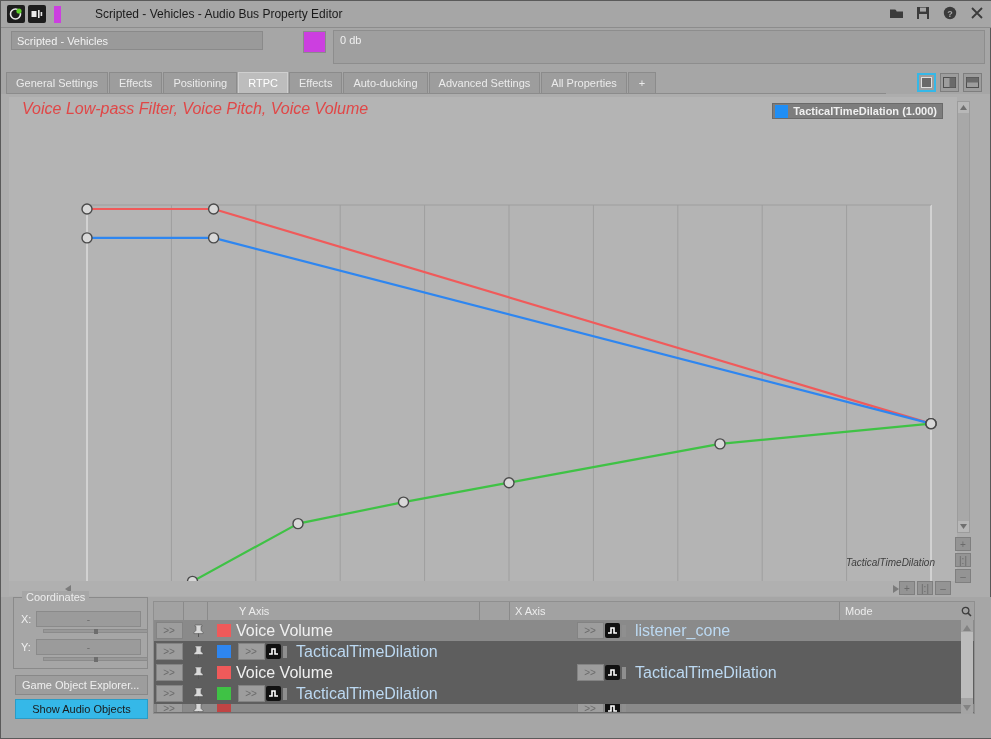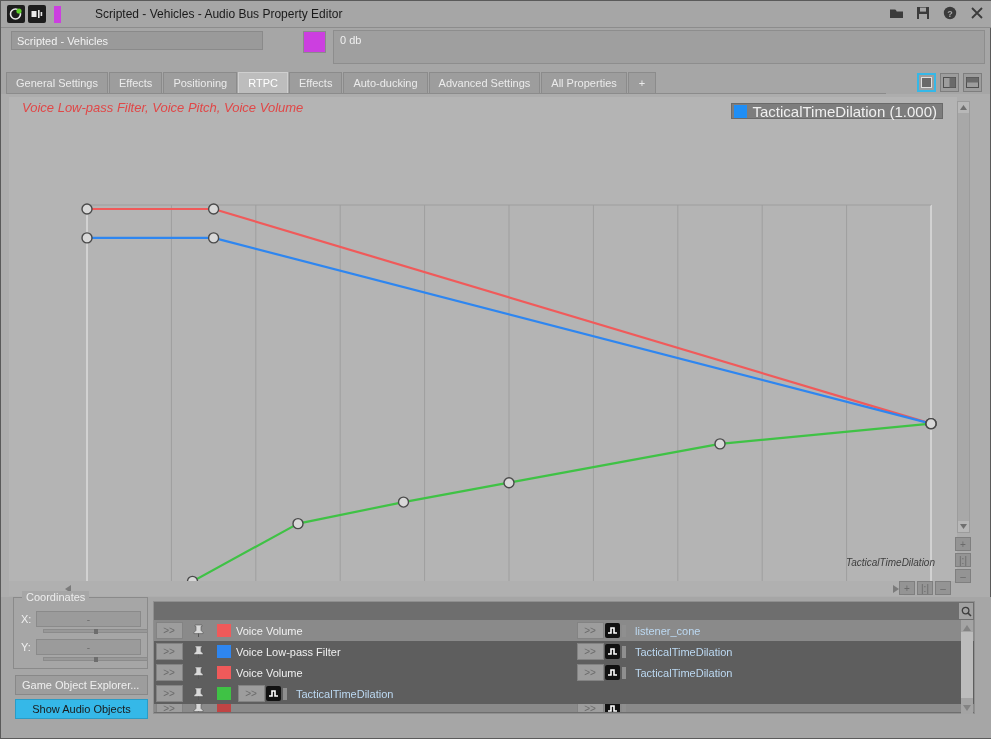--- a/index.html
+++ b/index.html
@@ -45,25 +45,25 @@
   .tab.plus{padding:0 10px;}
   .tabbar-underline{position:absolute;left:5px;top:21px;width:880px;height:1px;background:#8b8b8b;}
   .view-btns{position:absolute;right:8px;top:1px;display:flex;gap:4px;}
   .vb{width:19px;height:19px;background:#9d9d9d;border:1px solid #7e7e7e;box-sizing:border-box;
       display:flex;align-items:center;justify-content:center;cursor:pointer;}
   .vb.sel{border:2px solid #35b8e8;}
 
   
   .chartwrap{position:absolute;left:8px;top:96px;width:975px;height:484px;}
   .chart{position:absolute;left:0;top:0;width:948px;height:484px;background:#b4b4b4;}
-  .chart-title{position:absolute;left:13px;top:3px;font-size:13px;font-style:italic;color:#e04747;white-space:nowrap;}
+  .chart-title{position:absolute;left:13px;top:3px;font-size:16px;font-style:italic;color:#e04747;white-space:nowrap;}
   .legend{position:absolute;right:14px;top:6px;height:16px;background:#7d7d7d;border:1px solid #6a6a6a;
           display:flex;align-items:center;padding:0 5px 0 2px;box-sizing:border-box;}
   .legend-sw{width:13px;height:13px;background:#1f8ef5;margin-right:5px;}
-  .legend-txt{font-size:15px;color:#f0f0f0;white-space:nowrap;}
+  .legend-txt{font-size:11px;color:#f0f0f0;white-space:nowrap;font-weight:bold;}
   .xaxis-label{position:absolute;right:22px;top:460px;font-size:10px;font-style:italic;color:#3e3e3e;}
 
   
   .vscroll{position:absolute;right:14px;top:4px;width:13px;height:432px;background:#b8b8b8;border:1px solid #9c9c9c;box-sizing:border-box;}
   .vs-arrow{position:absolute;left:0;width:11px;height:11px;display:flex;align-items:center;justify-content:center;cursor:pointer;}
   .vs-thumb{position:absolute;left:0;top:11px;width:11px;height:408px;background:#a8a8a8;cursor:pointer;}
   .zoombtns{position:absolute;right:13px;top:440px;display:flex;flex-direction:column;gap:2px;}
   .zb{width:16px;height:14px;background:#949494;border:1px solid #7f7f7f;box-sizing:border-box;
       display:flex;align-items:center;justify-content:center;color:#6a6a6a;font-size:10px;cursor:pointer;}
 
@@ -97,21 +97,21 @@
       padding:3px 0 0 5px;}
   .trow{position:absolute;left:0;width:820px;height:21px;display:flex;align-items:center;}
   .trow.dark{background:#5e5e5e;}
   .trow.light{background:#8a8a8a;}
   .cell-arrow{width:30px;display:flex;justify-content:center;}
   .abtn{width:27px;height:17px;background:#9d9d9d;border:1px solid #838383;box-sizing:border-box;
         color:#6b6b6b;font-size:10px;display:flex;align-items:center;justify-content:center;cursor:pointer;}
   .cell-pin{width:28px;display:flex;justify-content:center;align-items:center;}
   .cell-sw{width:24px;display:flex;justify-content:center;}
   .sw{width:14px;height:13px;}
-  .cell-name{flex:1;font-size:11px;color:#f0f0f0;white-space:nowrap;}
+  .cell-name{flex:1;font-size:16px;color:#f0f0f0;white-space:nowrap;}
   .cell-name.x{color:#bcd9f2;}
   .cell-step{width:26px;display:flex;align-items:center;gap:2px;}
   .stepicon{width:15px;height:15px;background:#111;border-radius:2px;display:flex;align-items:center;justify-content:center;}
   .stepbar{width:4px;height:12px;background:#8f8f8f;}
   .tscroll{position:absolute;right:1px;top:18px;width:12px;height:94px;background:#a4a4a4;}
   .ts-thumb{position:absolute;left:0;top:12px;width:12px;height:66px;background:#bcbcbc;}
   .searchbtn{position:absolute;right:1px;top:1px;width:14px;height:16px;display:flex;align-items:center;justify-content:center;background:#a2a2a2;cursor:pointer;}
 </style>
 </head>
 <body>
@@ -420,20 +420,29 @@
       </div>
       <div class="slider" style="left:29px;top:59px">
           <i class="knob"></i>
         </div>
     </div>
 
     <div class="gobtn" style="top:78px">Game Object Explorer...</div>
     <div class="sgobtn" style="top:102px">Show Audio Objects</div>
 
     <div class="table">
+      <div class="thead">
+        <div class="th" style="width:30px"></div>
+        <div class="th" style="width:24px"></div>
+        <div class="th" style="width:26px;border-right:none"></div>
+        <div class="th" style="width:246px">Y Axis</div>
+        <div class="th" style="width:30px"></div>
+        <div class="th" style="width:330px">X Axis</div>
+        <div class="th" style="width:120px;border-right:none">Mode</div>
+      </div>
       <div id="rows">
           <div class="trow light" style="top: 18px;">
             <span class="cell-arrow">
               <span class="abtn">&gt;&gt;</span>
             </span>
             <span class="cell-pin">
               <svg width="11" height="13" viewBox="0 0 11 13">
                 <path d="M2 1 h7 v1.4 h-1 v4 l2 2 v1.2 H1 V8.4 l2-2 v-4 H2 Z" fill="#d9d9d9" stroke="#555" stroke-width="0.6"></path>
                 <path d="M5.5 9.6 V13" stroke="#555" stroke-width="1"></path>
               </svg>
@@ -461,21 +470,20 @@
             </span>
             <span class="cell-pin">
               <svg width="11" height="13" viewBox="0 0 11 13">
                 <path d="M2 1 h7 v1.4 h-1 v4 l2 2 v1.2 H1 V8.4 l2-2 v-4 H2 Z" fill="#d9d9d9" stroke="#555" stroke-width="0.6"></path>
                 <path d="M5.5 9.6 V13" stroke="#555" stroke-width="1"></path>
               </svg>
             </span>
             <span class="cell-sw">
               <span class="sw" style="background:#2e86f0"></span>
             </span>
-            <span class="cell-name">Voice Low-pass Filter</span>
             <span class="cell-arrow">
               <span class="abtn">&gt;&gt;</span>
             </span>
             <span class="cell-step">
               <span class="stepicon">
                 <svg width="11" height="11" viewBox="0 0 11 11">
                   <path d="M1 8 h3 V3 h3 V8 h3" fill="none" stroke="#fff" stroke-width="1.6"></path>
                 </svg>
               </span>
               <span class="stepbar"></span>

